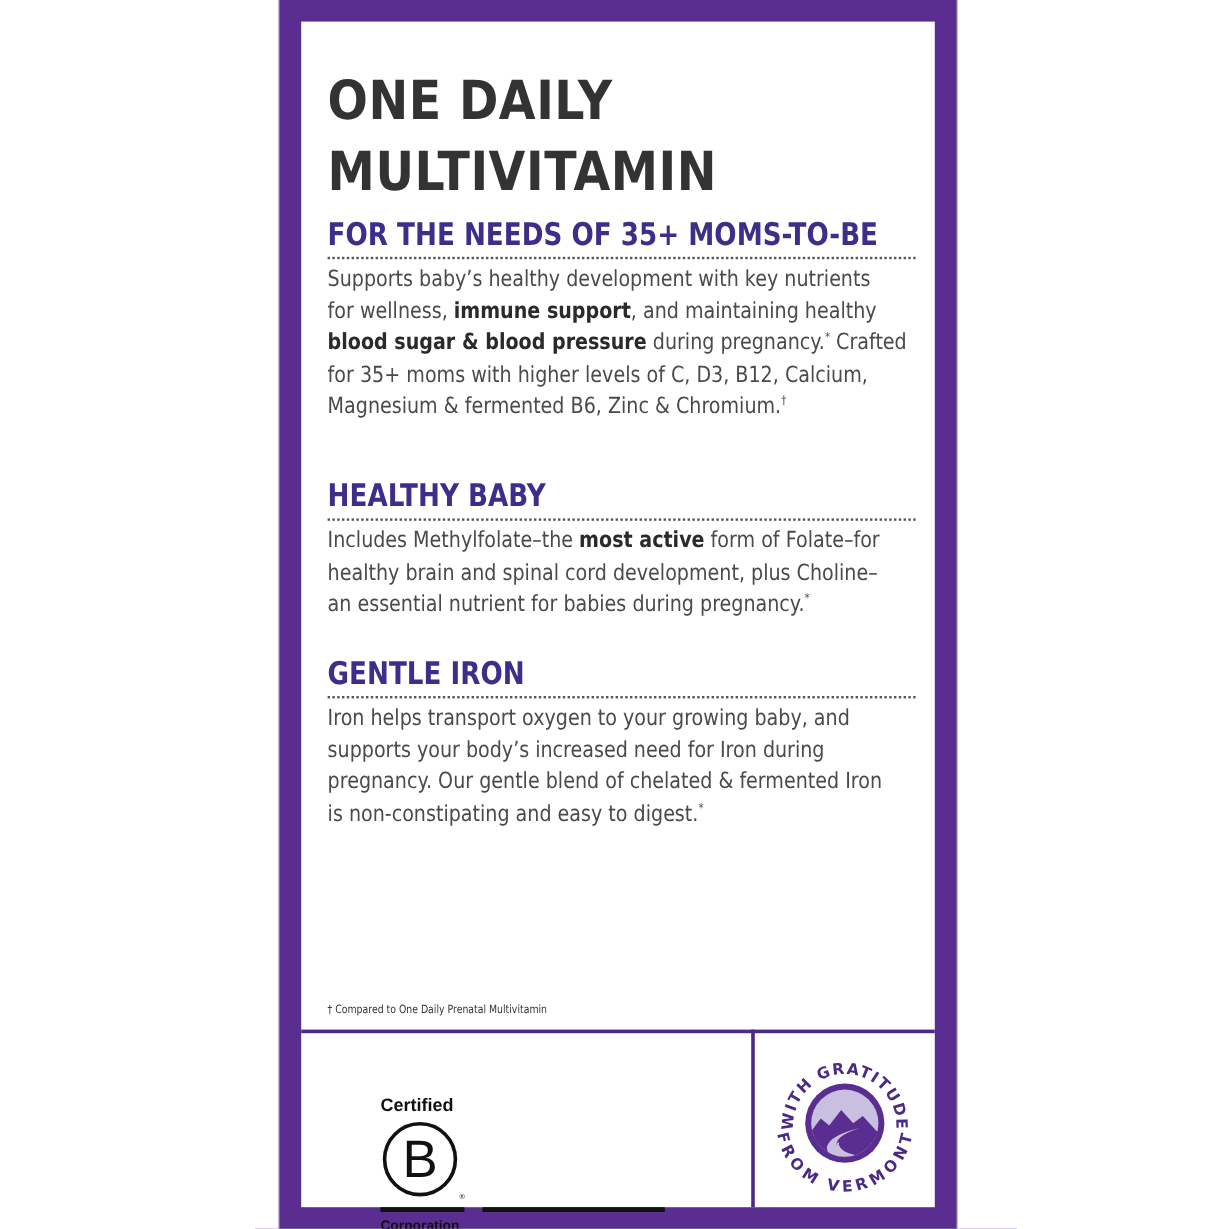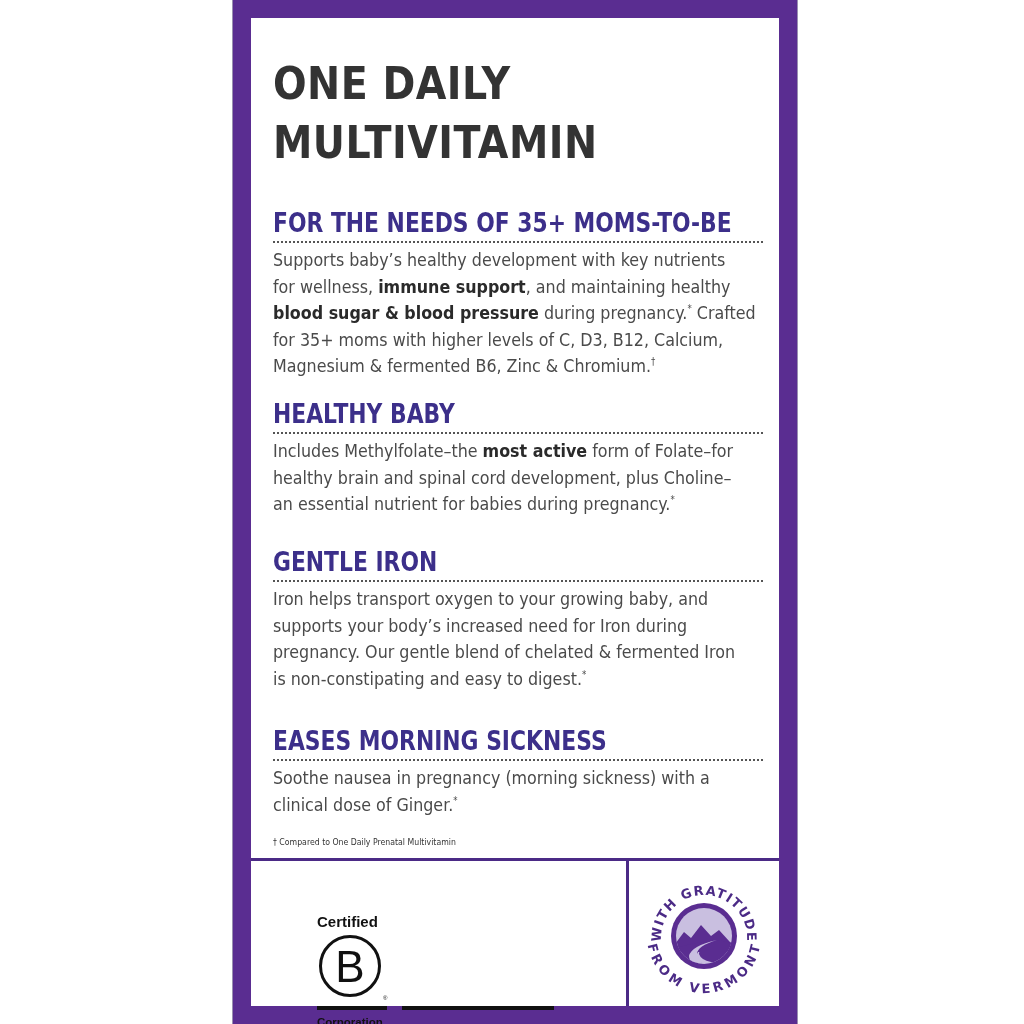--- a/index.html
+++ b/index.html
@@ -73,21 +73,21 @@
 <body>
 
 <div class="frame">
   <div class="panel">
 
     <div class="title">
       <div>ONE DAILY</div>
       <div>MULTIVITAMIN</div>
     </div>
 
-    <div class="section" style="top:189px;">
+    <div class="section" style="top:162px;">
       <div class="sec-head">FOR THE NEEDS OF 35+ MOMS-TO-BE</div>
       <div class="dots"></div>
       <div class="sec-body">
           <div>Supports baby’s healthy development with key nutrients</div>
           <div>for wellness, <b>immune support</b>, and maintaining healthy</div>
           <div><b>blood sugar &amp; blood pressure</b> during pregnancy.<span class="sup">*</span> Crafted</div>
           <div>for 35+ moms with higher levels of C, D3, B12, Calcium,</div>
           <div>Magnesium &amp; fermented B6, Zinc &amp; Chromium.<span class="sup">†</span></div>
         </div>
     </div>
@@ -106,28 +106,20 @@
     <div class="section" style="top:380px;">
       <div class="sec-head">HEALTHY BABY</div>
       <div class="dots"></div>
       <div class="sec-body">
           <div>Includes Methylfolate–the <b>most active</b> form of Folate–for</div>
           <div>healthy brain and spinal cord development, plus Choline–</div>
           <div>an essential nutrient for babies during pregnancy.<span class="sup">*</span></div>
         </div>
     </div>
 
-    <div class="section" style="top:707px;">
-      <div class="sec-head">EASES MORNING SICKNESS</div>
-      <div class="dots"></div>
-      <div class="sec-body">
-          <div>Soothe nausea in pregnancy (morning sickness) with a</div>
-          <div>clinical dose of Ginger.<span class="sup">*</span></div>
-        </div>
-    </div>
 
     <div class="footnote">† Compared to One Daily Prenatal Multivitamin</div>
 
     <div class="hline"></div>
     <div class="vline"></div>
 
     <div class="bcorp">
       <div class="certified">Certified</div>
       <div class="circle">
         <span>B</span>

